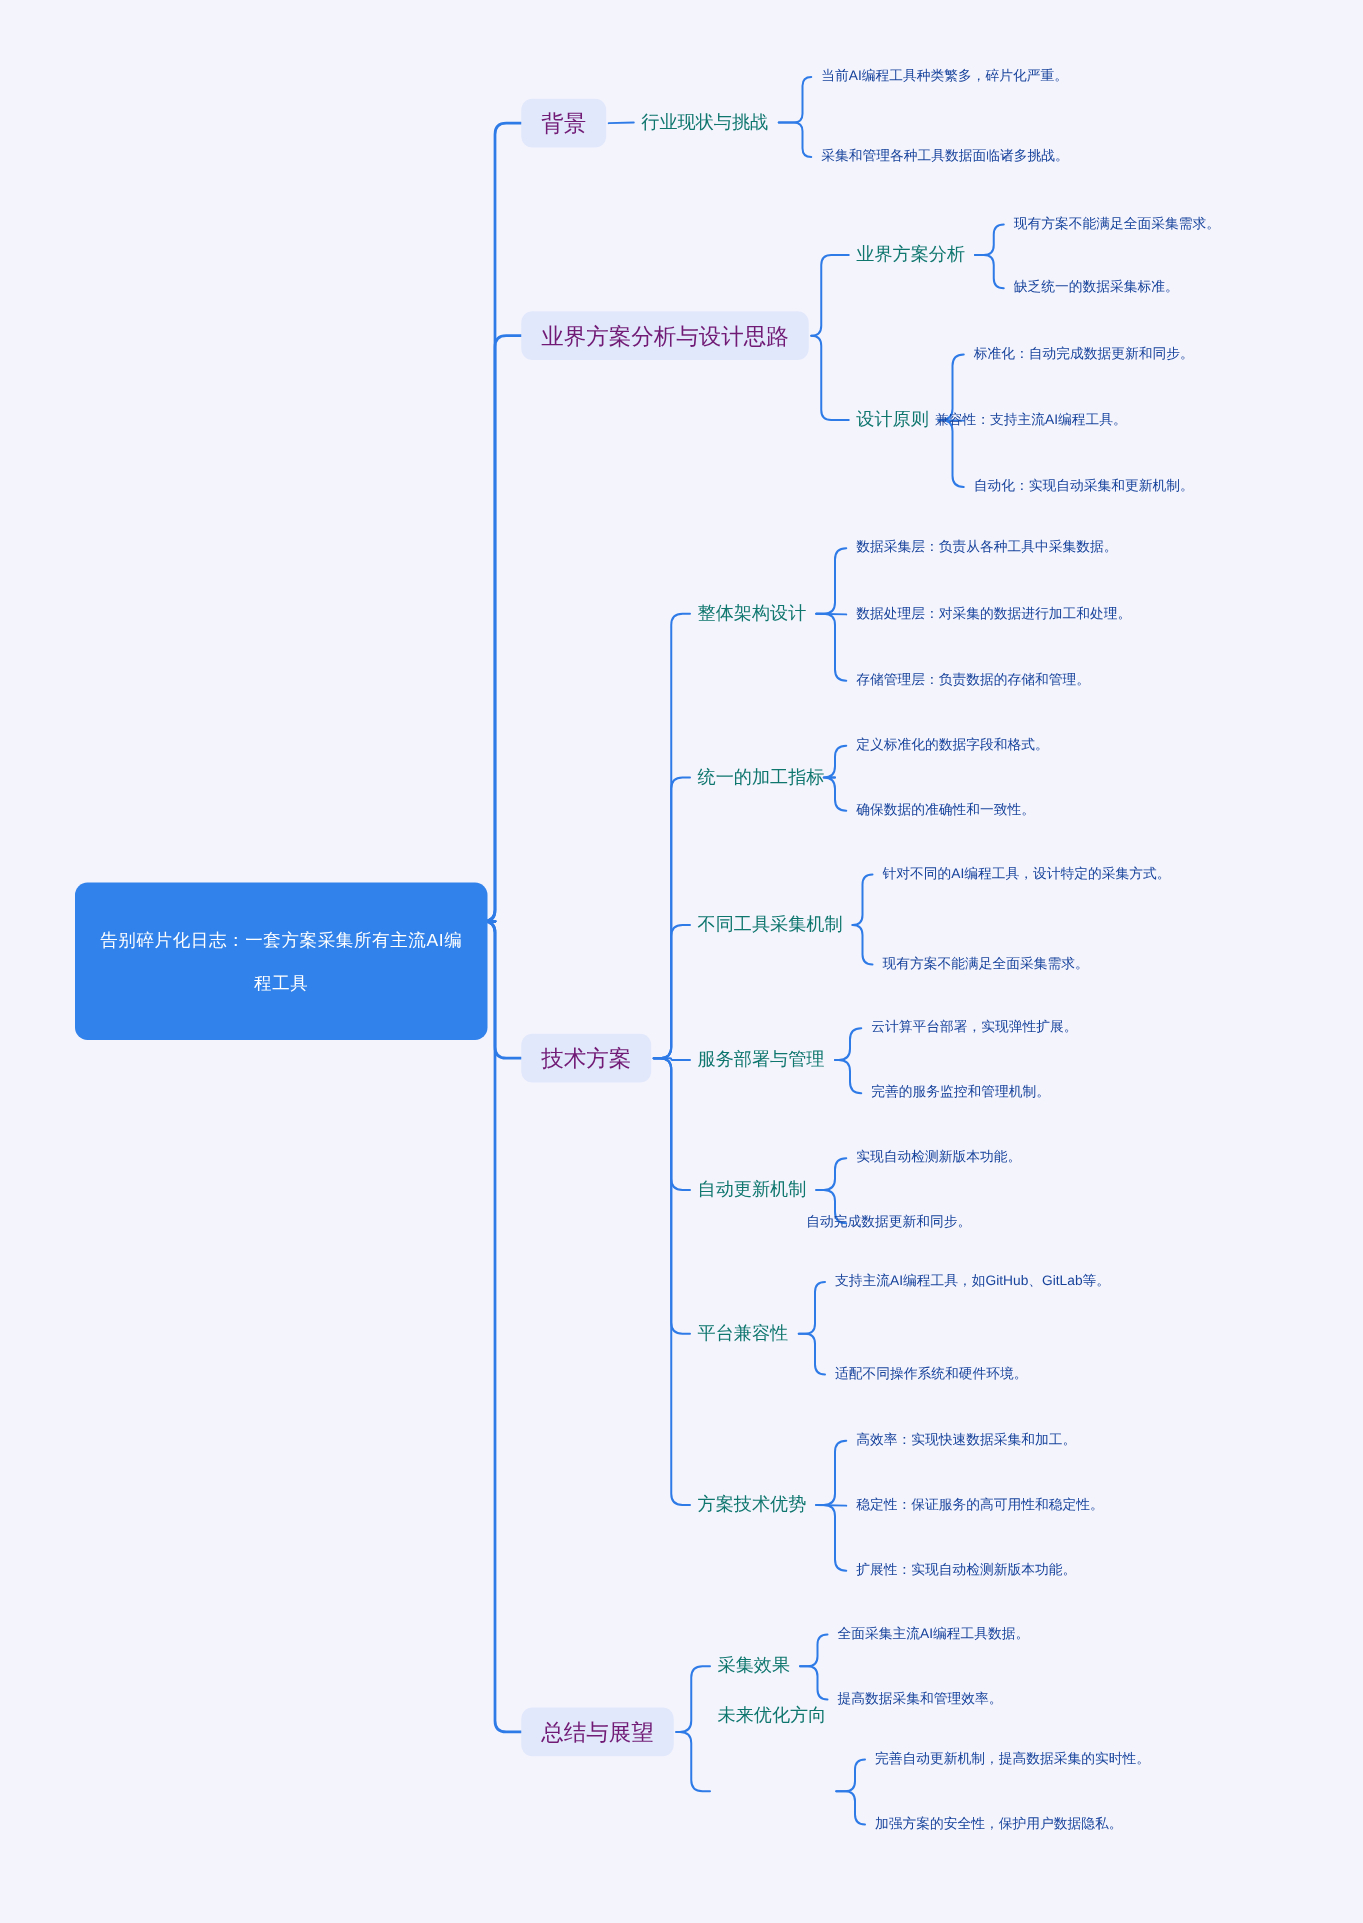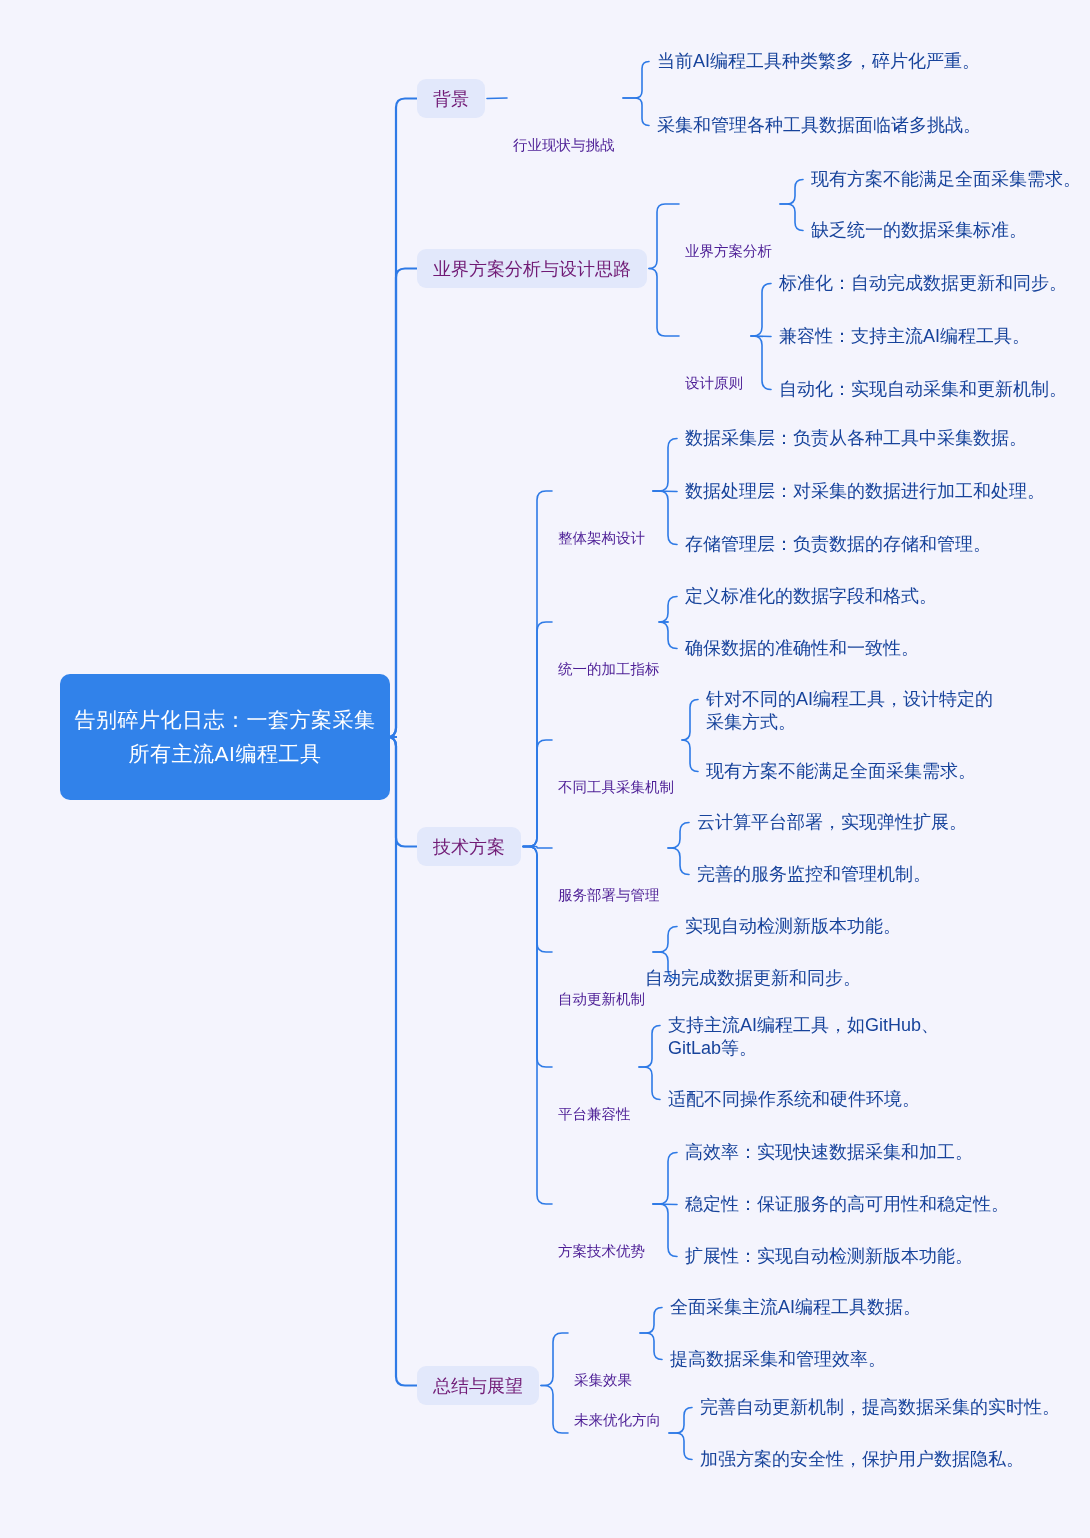--- a/index.html
+++ b/index.html
@@ -27,50 +27,50 @@
     box-sizing: border-box;
     display: flex;
     align-items: center;
     white-space: pre-wrap;
   }
   
   .root {
     background: #3182ea;
     color: #ffffff;
     border-radius: 10px;
-    font-size: 21px;
+    font-size: 14px;
     line-height: 34px;
     letter-spacing: 0.5px;
     text-align: center;
     justify-content: center;
     padding: 10px 14px;
+    margin-top: 32px;
   }
   
   .lvl1 {
     background: #e2e8fb;
     color: #701a75;
     border-radius: 9px;
     font-size: 18px;
     line-height: 26px;
     padding: 9px 16px;
     justify-content: center;
     white-space: nowrap;
   }
   
   .lvl2 {
-    color: #4c1d95;
+    color: #0f766e;
     font-size: 14.5px;
     line-height: 22px;
     white-space: nowrap;
-    margin-top: 47px;
   }
   
   .lvl3 {
     color: #17439b;
-    font-size: 18px;
+    font-size: 11px;
     line-height: 23px;
     max-width: 300px;
     display: block;
   }
   .lvl3.nowrap { white-space: nowrap; max-width: none; }
 </style>
 </head>
 <body>
 
 <div id="canvas">
@@ -132,21 +132,21 @@
   <div class="node lvl3 nowrap" style="left:657px; top:114px; height:23px;">采集和管理各种工具数据面临诸多挑战。</div>
 
   <div class="node lvl1" style="left:417px; top:249px; height:39px;">业界方案分析与设计思路</div>
 
   <div class="node lvl2" style="left:685px; top:193px; height:22px;">业界方案分析</div>
   <div class="node lvl3 nowrap" style="left:811px; top:168px; height:23px;">现有方案不能满足全面采集需求。</div>
   <div class="node lvl3 nowrap" style="left:811px; top:219px; height:23px;">缺乏统一的数据采集标准。</div>
 
   <div class="node lvl2" style="left:685px; top:325px; height:22px;">设计原则</div>
   <div class="node lvl3 nowrap" style="left:779px; top:272px; height:23px;">标准化：自动完成数据更新和同步。</div>
-  <div class="node lvl3 nowrap" style="left:779px; top:325px; height:23px;">兼容性：支持主流AI编程工具。</div>
+  <div class="node lvl3 nowrap" style="left:748px; top:325px; height:23px;">兼容性：支持主流AI编程工具。</div>
   <div class="node lvl3 nowrap" style="left:779px; top:378px; height:23px;">自动化：实现自动采集和更新机制。</div>
 
   <div class="node lvl1" style="left:417px; top:827px; height:39px;">技术方案</div>
 
   <div class="node lvl2" style="left:558px; top:480px; height:22px;">整体架构设计</div>
   <div class="node lvl3 nowrap" style="left:685px; top:427px; height:23px;">数据采集层：负责从各种工具中采集数据。</div>
   <div class="node lvl3 nowrap" style="left:685px; top:480px; height:23px;">数据处理层：对采集的数据进行加工和处理。</div>
   <div class="node lvl3 nowrap" style="left:685px; top:533px; height:23px;">存储管理层：负责数据的存储和管理。</div>
 
   <div class="node lvl2" style="left:558px; top:611px; height:22px;">统一的加工指标</div>

